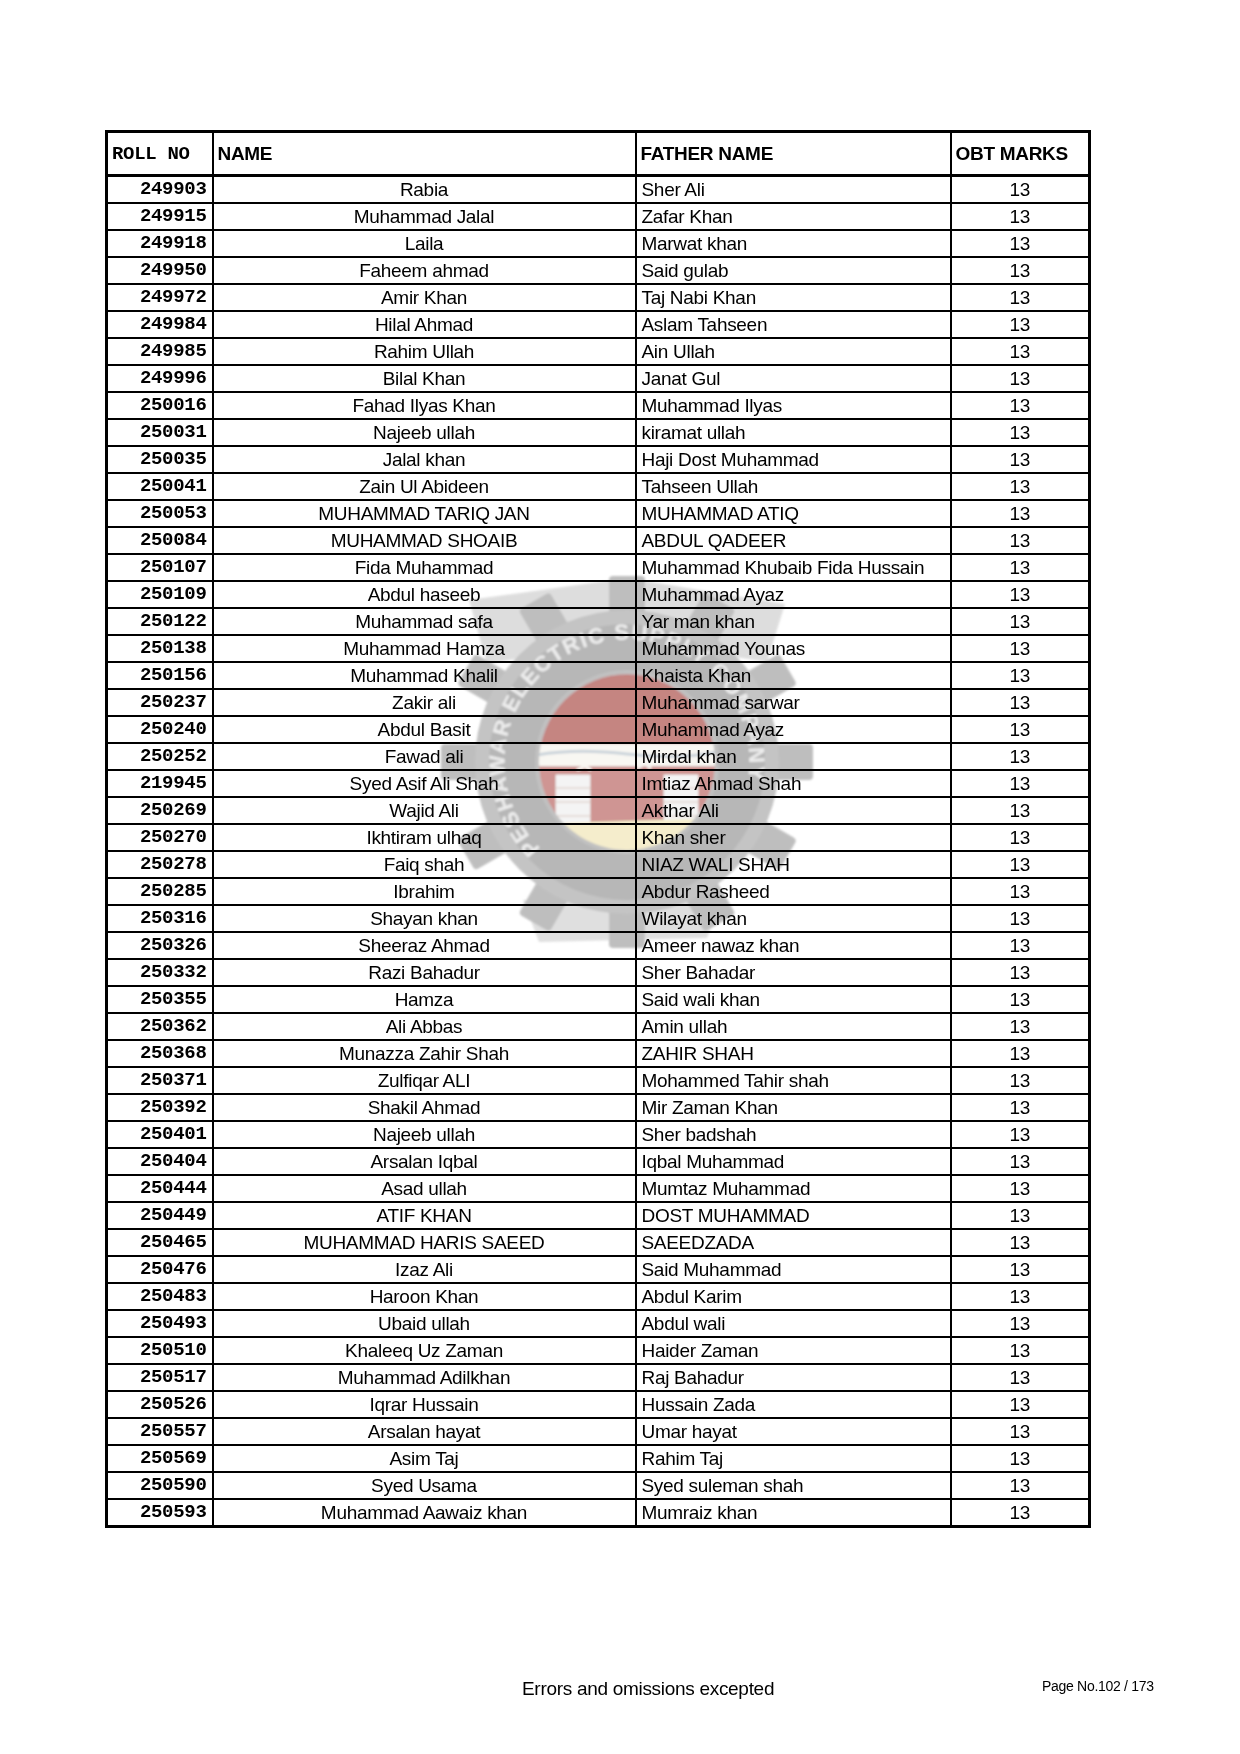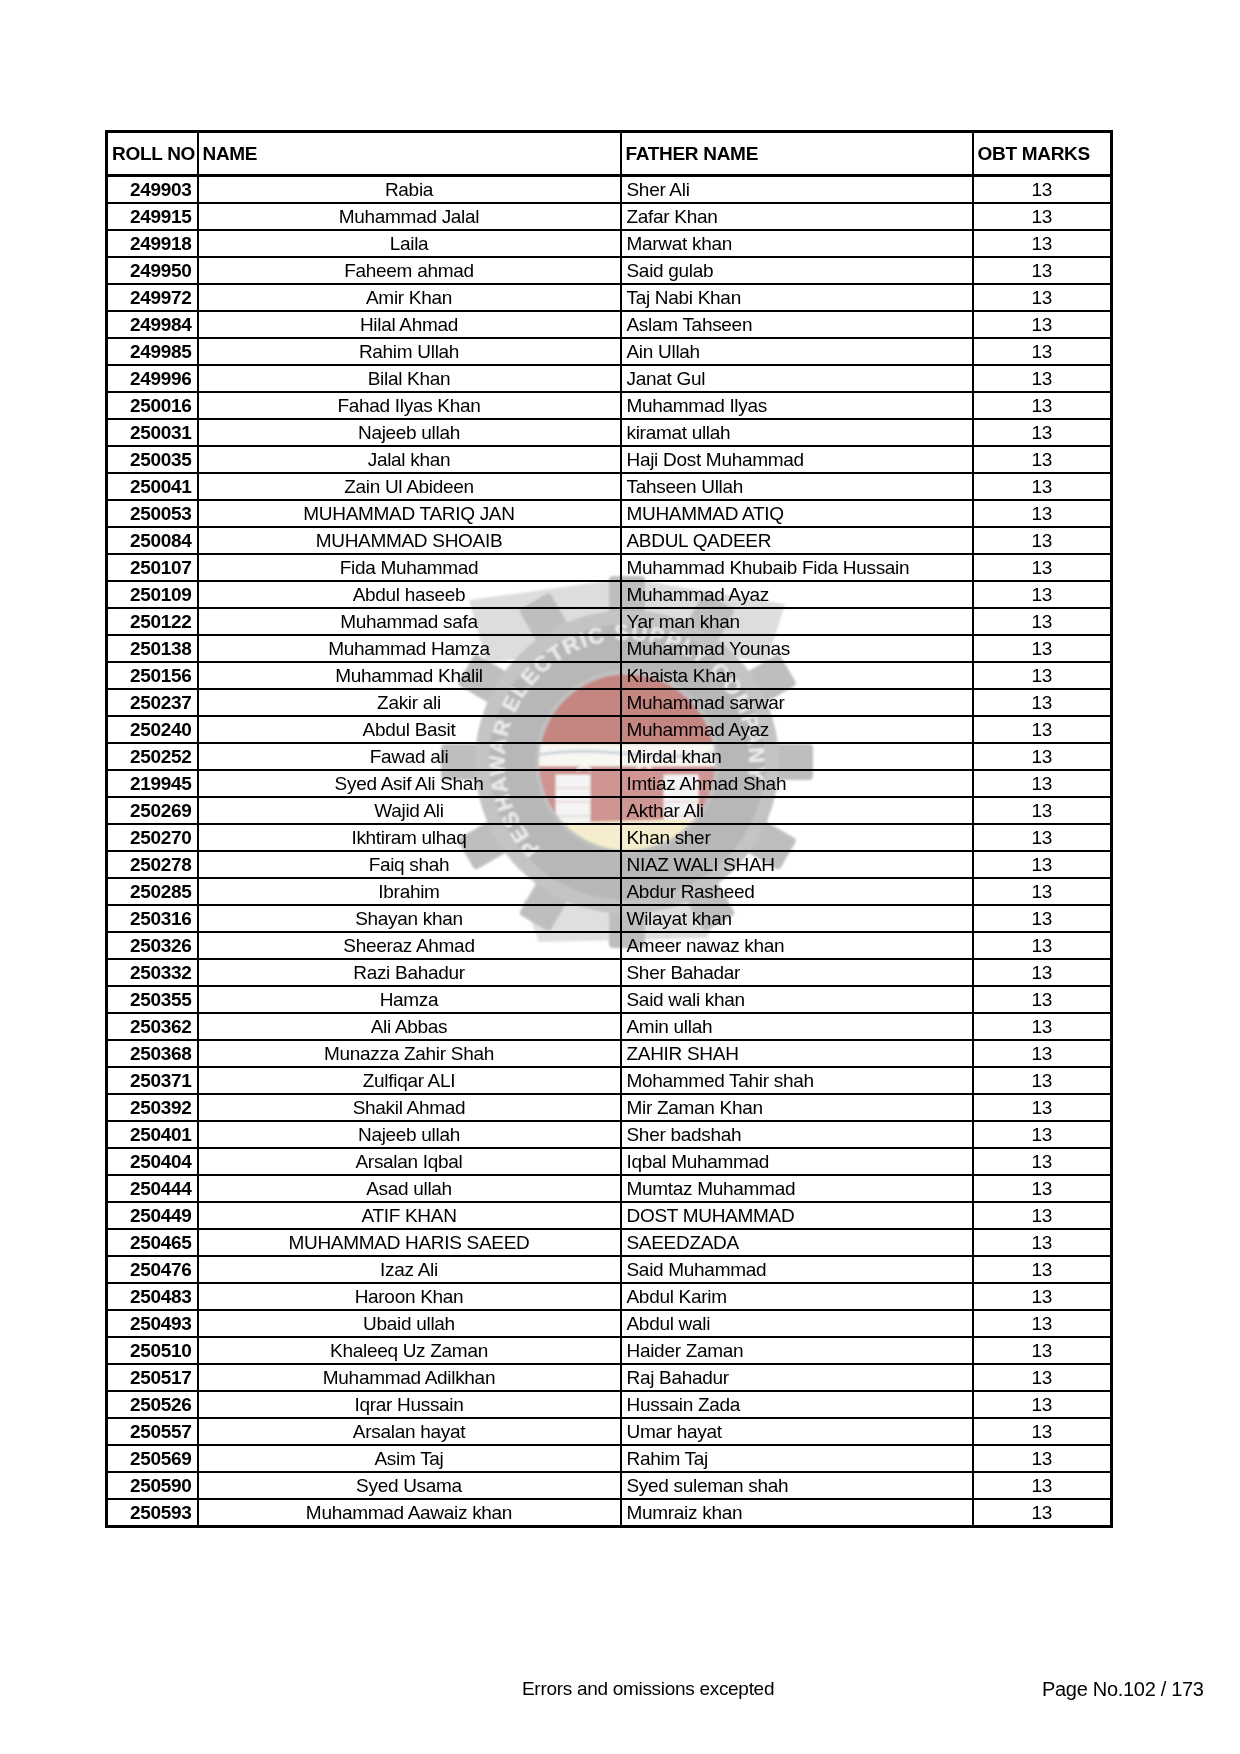--- a/index.html
+++ b/index.html
@@ -42,39 +42,39 @@
   table.results th {
     height: 41px;
     border-bottom: 3px solid #000;
     font-weight: bold;
     text-align: left;
     padding: 0 4px;
   }
   table.results td { height: 25px; line-height: 25px; padding: 0 5px; }
   table.results { border: 3px solid #000; }
 
-  .c-roll  { width: 91px;  }
+  .c-roll  { width: 106px; font-family: Liberation Mono, monospace;  }
   .c-name  { width: 423px; }
-  .c-father{ width: 352px; }
+  .c-father{ width: 315px; }
   .c-marks { width: 139px; }
 
   td.c-roll  { text-align: right; font-weight: bold; padding-right: 10px; }
   td.c-name  { text-align: center; }
   td.c-father{ text-align: left; }
   td.c-marks { text-align: center; }
   th.th-marks{ text-align: center; }
 
   
   .footer-note {
     position: absolute; left: 522px; top: 1678px;
     font-size: 19px; letter-spacing: -0.3px; z-index: 1;
   }
   .footer-page {
     position: absolute; left: 1042px; top: 1678px;
-    font-size: 20px; letter-spacing: -0.3px; z-index: 1;
+    font-size: 14px; letter-spacing: -0.3px; z-index: 1;
   }
 </style>
 </head>
 <body>
 
 <div class="page">
 
   <div class="watermark">
     <svg width="400" height="400" viewBox="0 0 400 400">
       <defs>

